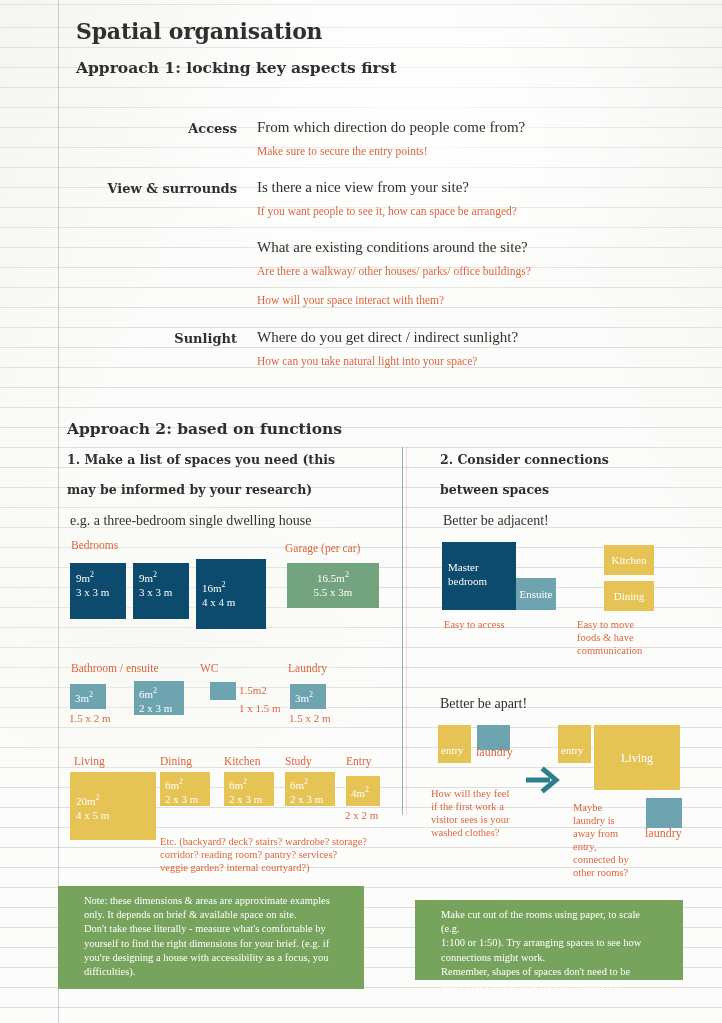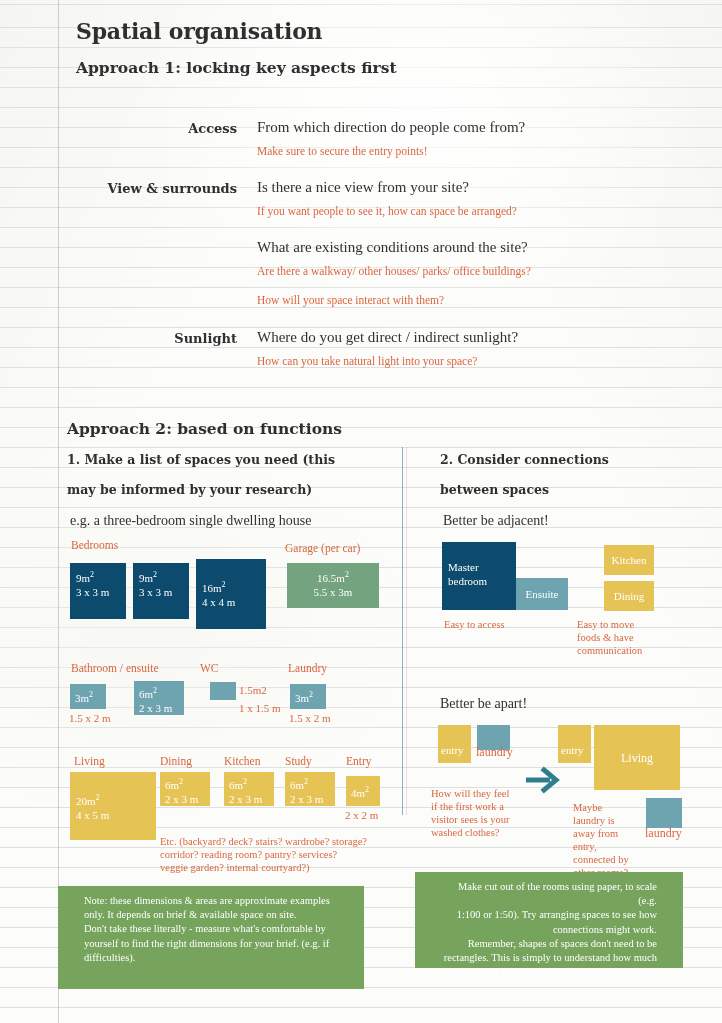--- a/index.html
+++ b/index.html
@@ -258,21 +258,21 @@
     <div>corridor? reading room? pantry? services?</div>
     <div>veggie garden? internal courtyard?)</div>
   </div>
 
   <div class="abs plain" style="left:443px;top:513px;">Better be adjacent!</div>
 
   <div class="box coral" style="left:442px;top:542px;width:74px;height:68px;padding:18px 0 0 6px;">
     <span class="ln">Master</span>
       <span class="ln">bedroom</span>
   </div>
-  <div class="box teal center" style="left:516px;top:578px;width:52px;height:32px;">
+  <div class="box teal center" style="left:516px;top:578px;width:40px;height:32px;">
     <span>Ensuite</span>
   </div>
   <div class="box gold center" style="left:604px;top:545px;width:50px;height:30px;">
     <span>Kitchen</span>
   </div>
   <div class="box gold center" style="left:604px;top:581px;width:50px;height:30px;">
     <span>Dining</span>
   </div>
 
   <div class="abs note-red" style="left:444px;top:618px;">Easy to access</div>
@@ -320,25 +320,25 @@
     <div>entry,</div>
     <div>connected by</div>
     <div>other rooms?</div>
   </div>
 
   <div class="greennote" style="left:58px;top:886px;width:306px;height:103px;">
     <p>Note: these dimensions &amp; areas are approximate examples</p>
     <p>only. It depends on brief &amp; available space on site.</p>
     <p>Don't take these literally - measure what's comfortable by</p>
     <p>yourself to find the right dimensions for your brief. (e.g. if</p>
+    <p>you're designing a house with accessibility as a focus, you</p>
     <p>difficulties).</p>
   </div>
 
-  <div class="greennote" style="left:415px;top:872px;width:268px;height:96px;text-align:right;">
+  <div class="greennote" style="left:415px;top:900px;width:268px;height:80px;">
     <p>Make cut out of the rooms using paper, to scale (e.g.</p>
     <p>1:100 or 1:50). Try arranging spaces to see how</p>
     <p>connections might work.</p>
     <p>Remember, shapes of spaces don't need to be</p>
-    <p>rectangles. This is simply to understand how much</p>
     <p>space is needed &amp; how they are connected.</p>
   </div>
 
 </div>
 
 </body></html>

